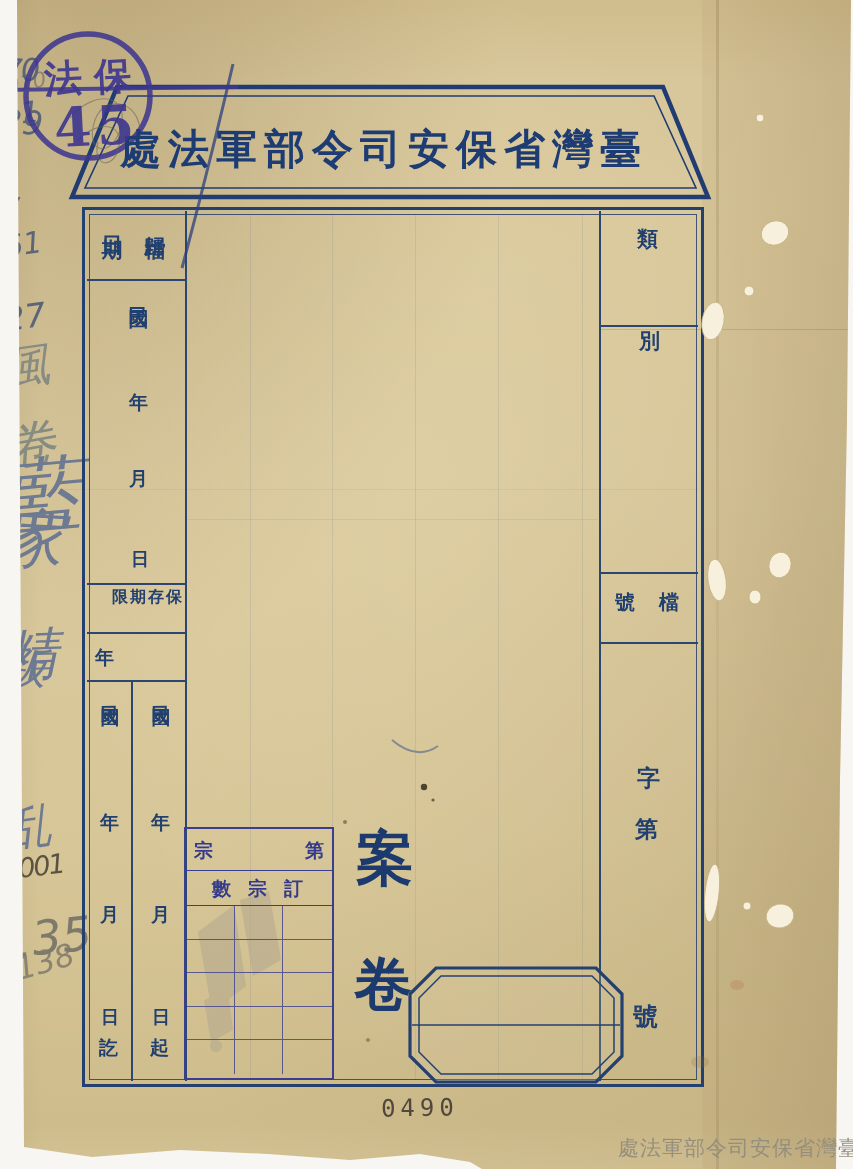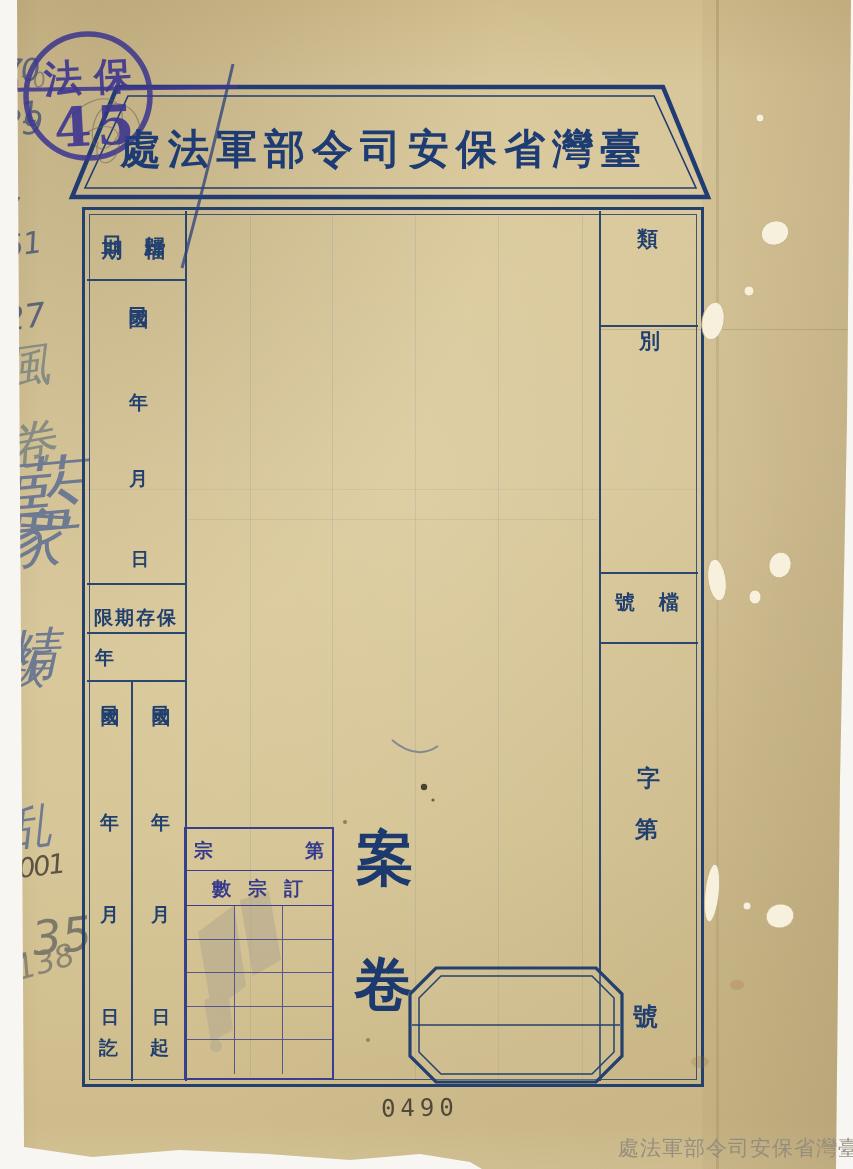--- a/index.html
+++ b/index.html
@@ -124,21 +124,21 @@
     <div class="t" style="left:120px;top:122px;width:520px;text-align:center;font-size:41px;letter-spacing:7px;color:#1d3c74;">處法軍部令司安保省灣臺</div>
 
     <div class="t v" style="left:141px;top:219px;font-size:21px;">歸檔</div>
     <div class="t v" style="left:98px;top:219px;font-size:21px;">日期</div>
 
     <div class="t v" style="left:126px;top:291px;font-size:20px;">民國</div>
     <div class="t" style="left:129px;top:390px;font-size:19px;">年</div>
     <div class="t" style="left:129px;top:466px;font-size:19px;">月</div>
     <div class="t" style="left:131px;top:547px;font-size:18px;">日</div>
 
-    <div class="t" style="left:88px;top:605px;width:96px;text-align:center;font-size:19px;letter-spacing:2px;">限期存保</div>
+    <div class="t" style="left:88px;top:587px;width:96px;text-align:right;font-size:16px;letter-spacing:2px;">限期存保</div>
     <div class="t" style="left:95px;top:645px;font-size:19px;">年</div>
     <div class="hand" style="left:120px;top:634px;font-size:31px;transform:rotate(-4deg);">20</div>
 
     <div class="t v" style="left:149px;top:690px;font-size:19px;">民國</div>
     <div class="hand" style="left:143px;top:753px;font-size:30px;transform:rotate(-5deg);">41</div>
     <div class="t" style="left:151px;top:810px;font-size:19px;">年</div>
     <div class="hand" style="left:149px;top:843px;font-size:31px;transform:rotate(6deg);">7</div>
     <div class="t" style="left:151px;top:902px;font-size:19px;">月</div>
     <div class="hand" style="left:141px;top:940px;font-size:33px;transform:rotate(4deg);">29</div>
     <div class="t" style="left:152px;top:1005px;font-size:18px;">日</div>

